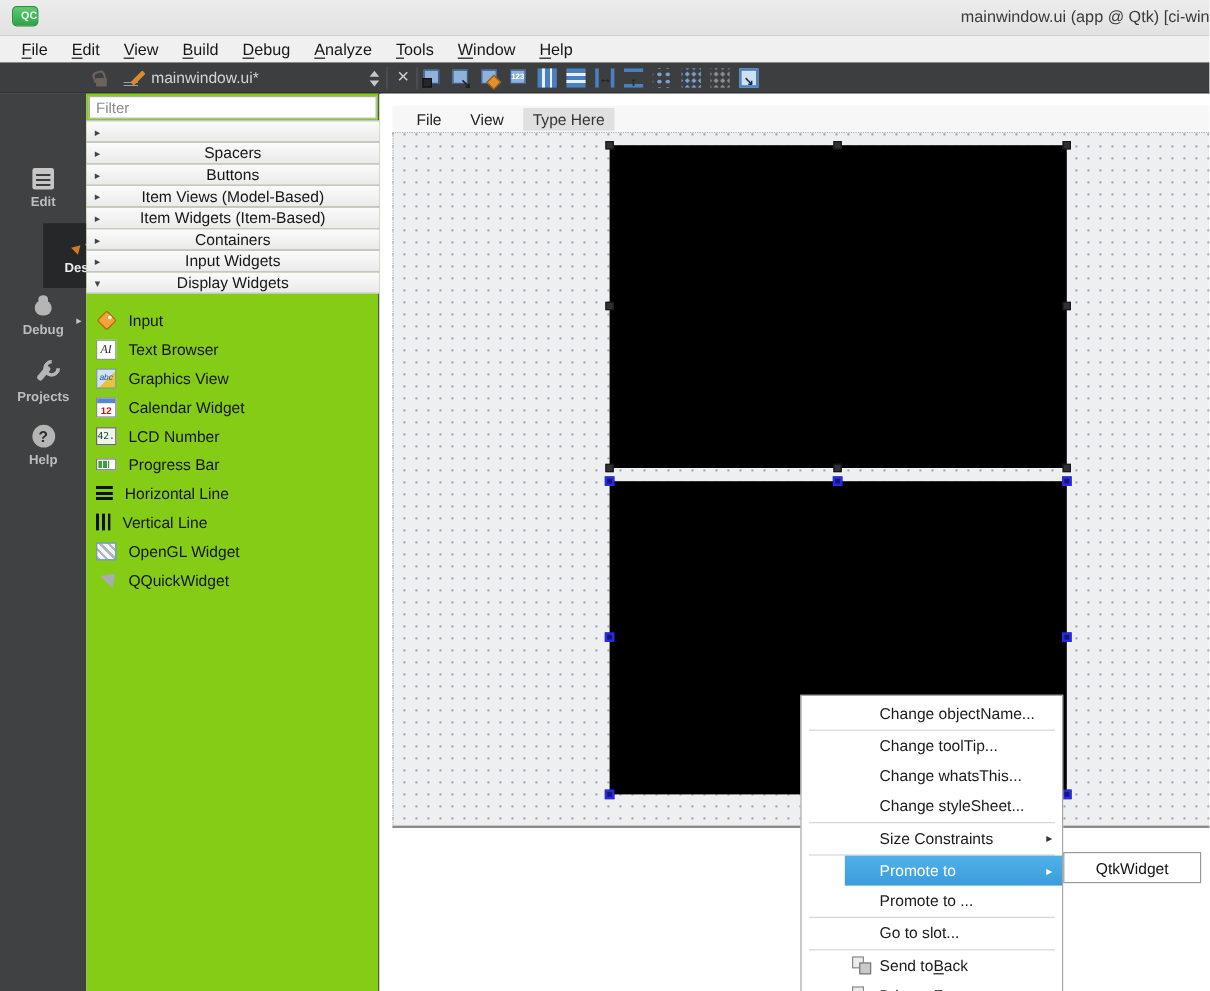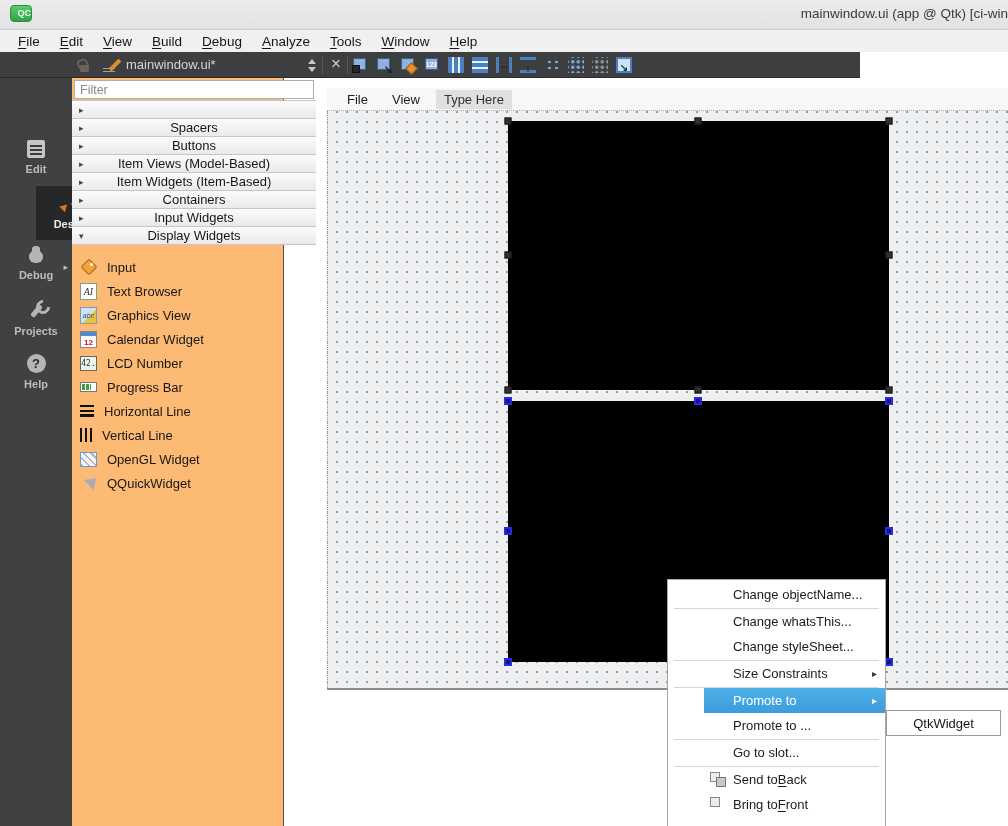--- a/index.html
+++ b/index.html
@@ -15,21 +15,21 @@
   .win-title { position:absolute; right:0; top:6px; width:600px; text-align:right; color:#3a3a3a;
     font-size:13.5px; white-space:nowrap; overflow:hidden; }
 
   
   .menubar { position:absolute; left:0; top:30px; width:1008px; height:22px; background:#f0f0f0;
     display:flex; align-items:center; padding-left:8px; }
   .menubar .mitem { padding:2px 10px; color:#161616; font-size:13.5px; }
   .mn { text-decoration:underline; text-underline-offset:2px; }
 
   
-  .toolbar { position:absolute; left:0; top:52px; width:860px; height:26px; background:#3c3e40;
+  .toolbar { position:absolute; left:0; top:52px; width:1008px; height:26px; background:#3c3e40;
     border-bottom:1px solid #2c2c2c; }
   .lock { position:absolute; left:80px; top:13px; width:9px; height:7px; background:#6b625c; border-radius:1px; }
   .lock::before { content:""; position:absolute; left:-3px; top:-6px; width:7px; height:7px;
     border:2px solid #6b625c; border-bottom:none; border-radius:4px 4px 0 0; transform:rotate(-20deg); }
   .tb-pencil { position:absolute; left:102px; top:6px; width:16px; height:15px; }
   .tb-pencil::before { content:""; position:absolute; left:1px; bottom:1px; width:12px; height:6px;
     background:repeating-linear-gradient(0deg,#9aa0a6 0 1px,transparent 1px 3px); }
   .tb-pencil::after { content:""; position:absolute; right:1px; top:0; width:4px; height:14px;
     background:#d98c2b; border-radius:1px; transform:rotate(45deg); }
   .doc-label { position:absolute; left:126px; top:5px; color:#d4d4d4; font-size:13px; }
@@ -78,21 +78,21 @@
   .ico-bug::before { content:""; position:absolute; left:1px; top:4px; width:14px; height:13px; background:#b5b5b5; border-radius:50% 50% 45% 45%; }
   .ico-bug::after { content:""; position:absolute; left:4px; top:0; width:8px; height:6px; background:#b5b5b5; border-radius:50% 50% 0 0; }
   .mode-arrow { position:absolute; right:4px; top:18px; color:#c3c3c3; font-size:9px; }
   .ico-wrench { width:20px; height:20px; position:relative; }
   .ico-wrench::before { content:""; position:absolute; left:8px; top:4px; width:5px; height:14px; background:#b5b5b5; border-radius:2px; transform:rotate(40deg); }
   .ico-wrench::after { content:""; position:absolute; left:10px; top:0; width:8px; height:8px; border:3px solid #b5b5b5; border-radius:50%; border-top-color:transparent; transform:rotate(45deg); }
   .ico-help { width:19px; height:19px; border-radius:50%; background:#b5b5b5; color:#2d2d2d; font-weight:bold; font-size:13px;
     display:flex; align-items:center; justify-content:center; margin-top:2px; }
 
   
-  .widgetbox { position:absolute; left:72px; top:78px; width:212px; height:748px; background:#fdba74; border-right:1px solid #555; }
+  .widgetbox { position:absolute; left:72px; top:78px; width:244px; height:748px; background:#84cc16; border-right:1px solid #555; }
   .filter { position:absolute; left:2px; top:2px; width:240px; height:19px; border:1px solid #adadad; background:#fff;
     font-family:"Liberation Sans",sans-serif; font-size:12.5px; padding:0 5px; color:#222; }
   .filter::placeholder { color:#8a8a8a; }
   .cats { position:absolute; left:0px; top:23px; width:244px; }
   .cat { height:19px; margin-top:-1px; border:1px solid #c6c6c6; border-left:none; border-right:none;
     background:linear-gradient(180deg,#fbfbfb,#eaeaea); display:flex; align-items:center; position:relative; }
   .cat .tri { position:absolute; left:7px; font-size:9px; color:#444; }
   .cat .clabel { flex:1; text-align:center; font-size:13px; color:#161616; }
   .widgets { position:absolute; left:0; top:177px; width:244px; }
   .wrow { height:24px; display:flex; align-items:center; padding-left:8px; gap:10px; }
@@ -343,20 +343,21 @@
     <div class="h-blue" style="left:180px;top:551px"></div>
     <div class="h-blue" style="left:370px;top:551px"></div>
     <div class="h-blue" style="left:561px;top:551px"></div>
   </div>
   <div class="form-bottom"></div>
 </div>
 
 <div class="ctxmenu">
   <div class="cmi">Change objectName...</div>
   <div class="cmi-sep"></div>
+  <div class="cmi">Change toolTip...</div>
   <div class="cmi">Change whatsThis...</div>
   <div class="cmi">Change styleSheet...</div>
   <div class="cmi-sep"></div>
   <div class="cmi">
     <span>Size Constraints</span>
     <span class="sub-arrow">▸</span>
   </div>
   <div class="cmi-sep"></div>
   <div class="cmi cmi-hl">
     <span>Promote to</span>

